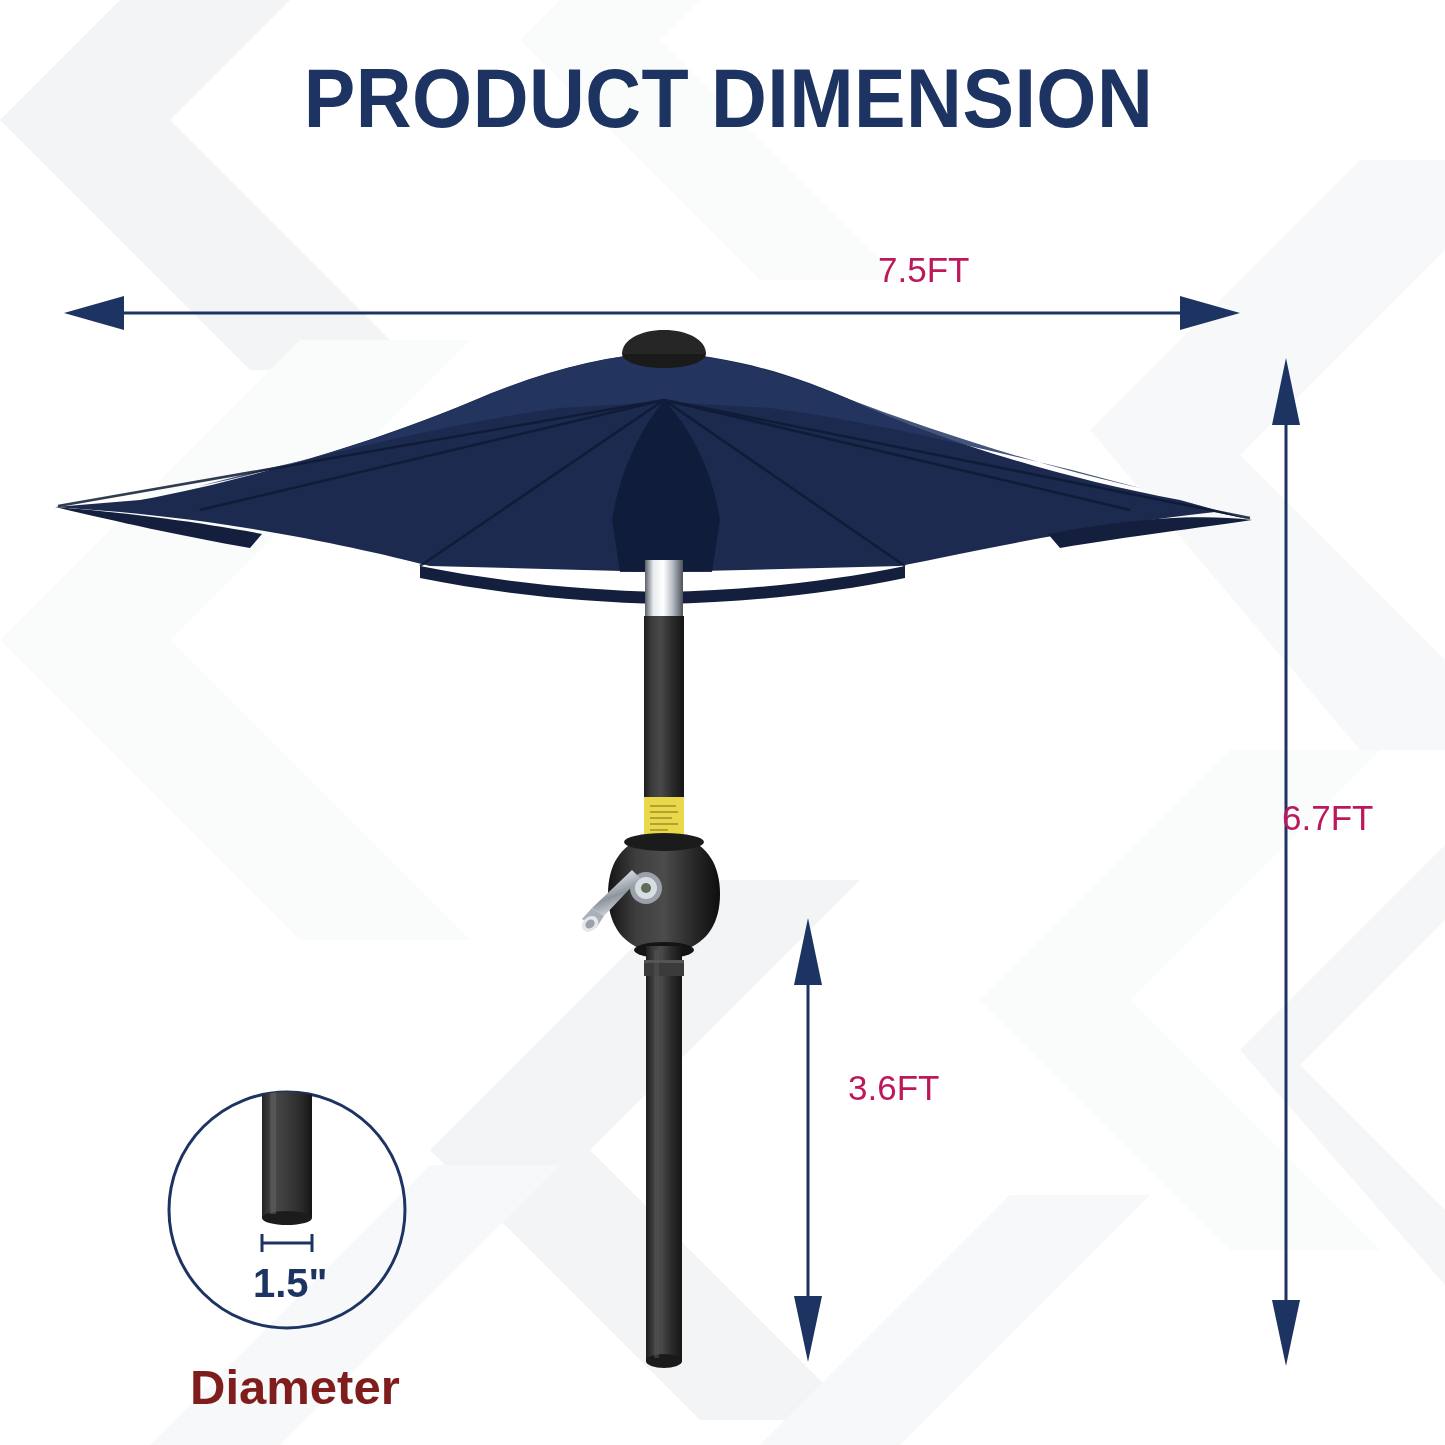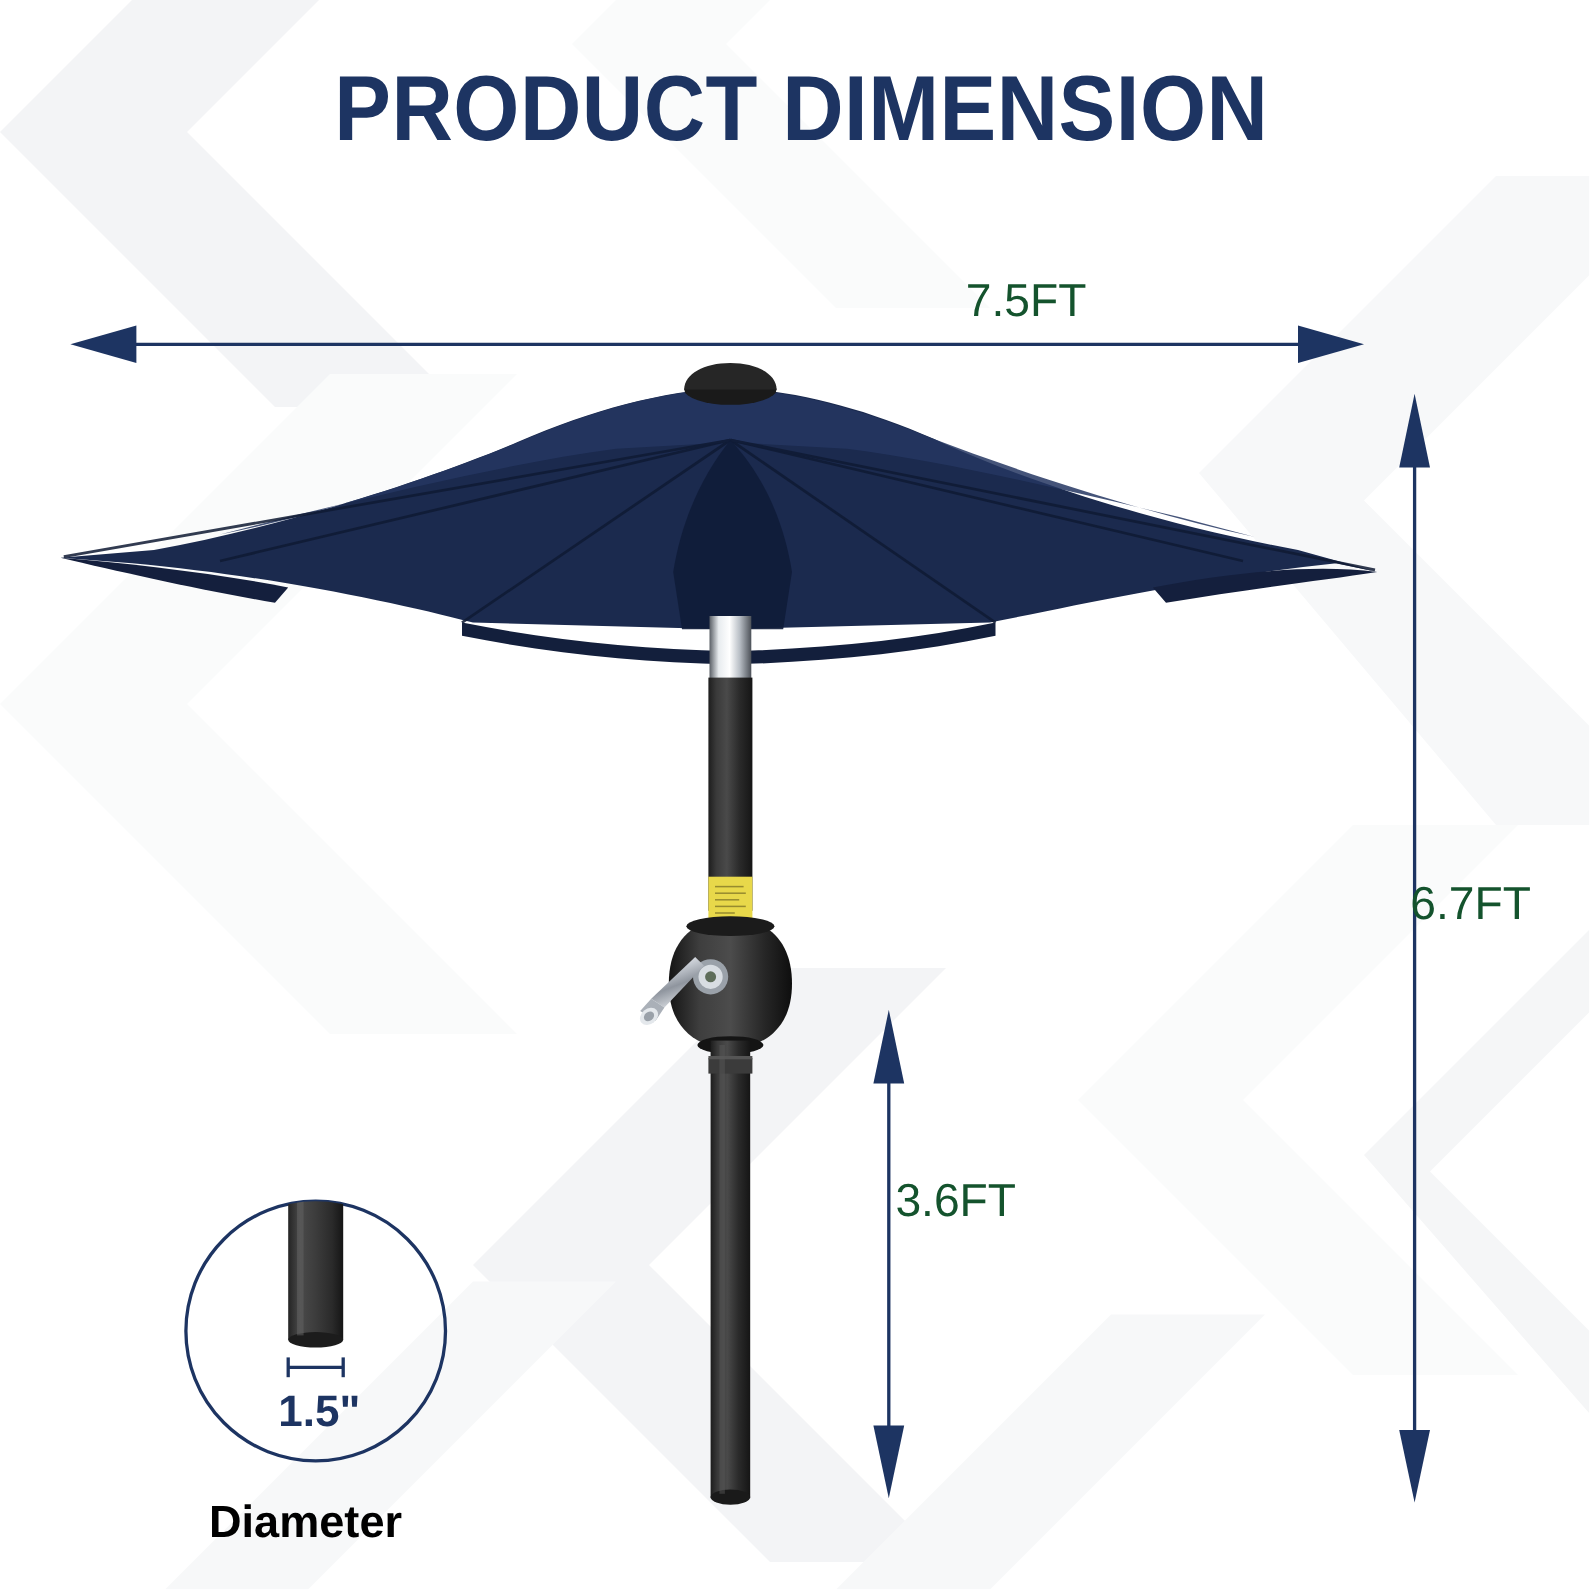--- a/index.html
+++ b/index.html
@@ -37,38 +37,38 @@
     line-height: 1;
     font-weight: 700;
     letter-spacing: 0.5px;
     transform: scaleX(0.92);
     white-space: nowrap;
   }
 
   
   .dim-label {
     position: absolute;
-    color: #14532d;
-    font-size: 42px;
+    color: #be185d;
+    font-size: 35px;
     line-height: 1;
     font-weight: 400;
     white-space: nowrap;
   }
 
   
   .overlay {
     position: absolute;
     inset: 0;
   }
 
   
   .callout-label {
     position: absolute;
-    color: #000000;
-    font-size: 41px;
+    color: #7f1d1d;
+    font-size: 49px;
     line-height: 1;
     font-weight: 600;
     white-space: nowrap;
   }
   .callout-inches {
     position: absolute;
     color: #1d3462;
     font-size: 40px;
     line-height: 1;
     font-weight: 700;
@@ -268,21 +268,21 @@
       <line x1="808" y1="940" x2="808" y2="1340" stroke="#1d3462" stroke-width="3"></line>
       <polygon points="808,918 794,985 822,985" fill="#1d3462"></polygon>
       <polygon points="808,1362 794,1296 822,1296" fill="#1d3462"></polygon>
     </g>
   </svg>
 
   <div class="dim-label" style="left: 878px; top: 252px;">7.5FT</div>
 
   <div class="dim-label" style="left: 1282px; top: 800px;">6.7FT</div>
 
-  <div class="dim-label" style="left: 814px; top: 1070px;">3.6FT</div>
+  <div class="dim-label" style="left: 848px; top: 1070px;">3.6FT</div>
 
   <svg class="overlay" width="1445" height="1445" viewBox="0 0 1445 1445">
     <defs>
       <clipPath id="calloutClip">
         <circle cx="287" cy="1210" r="118"></circle>
       </clipPath>
       <linearGradient id="cutPoleGrad" x1="0" y1="0" x2="1" y2="0">
         <stop offset="0%" stop-color="#242424"></stop>
         <stop offset="22%" stop-color="#4a4a4a"></stop>
         <stop offset="50%" stop-color="#3c3c3c"></stop>

